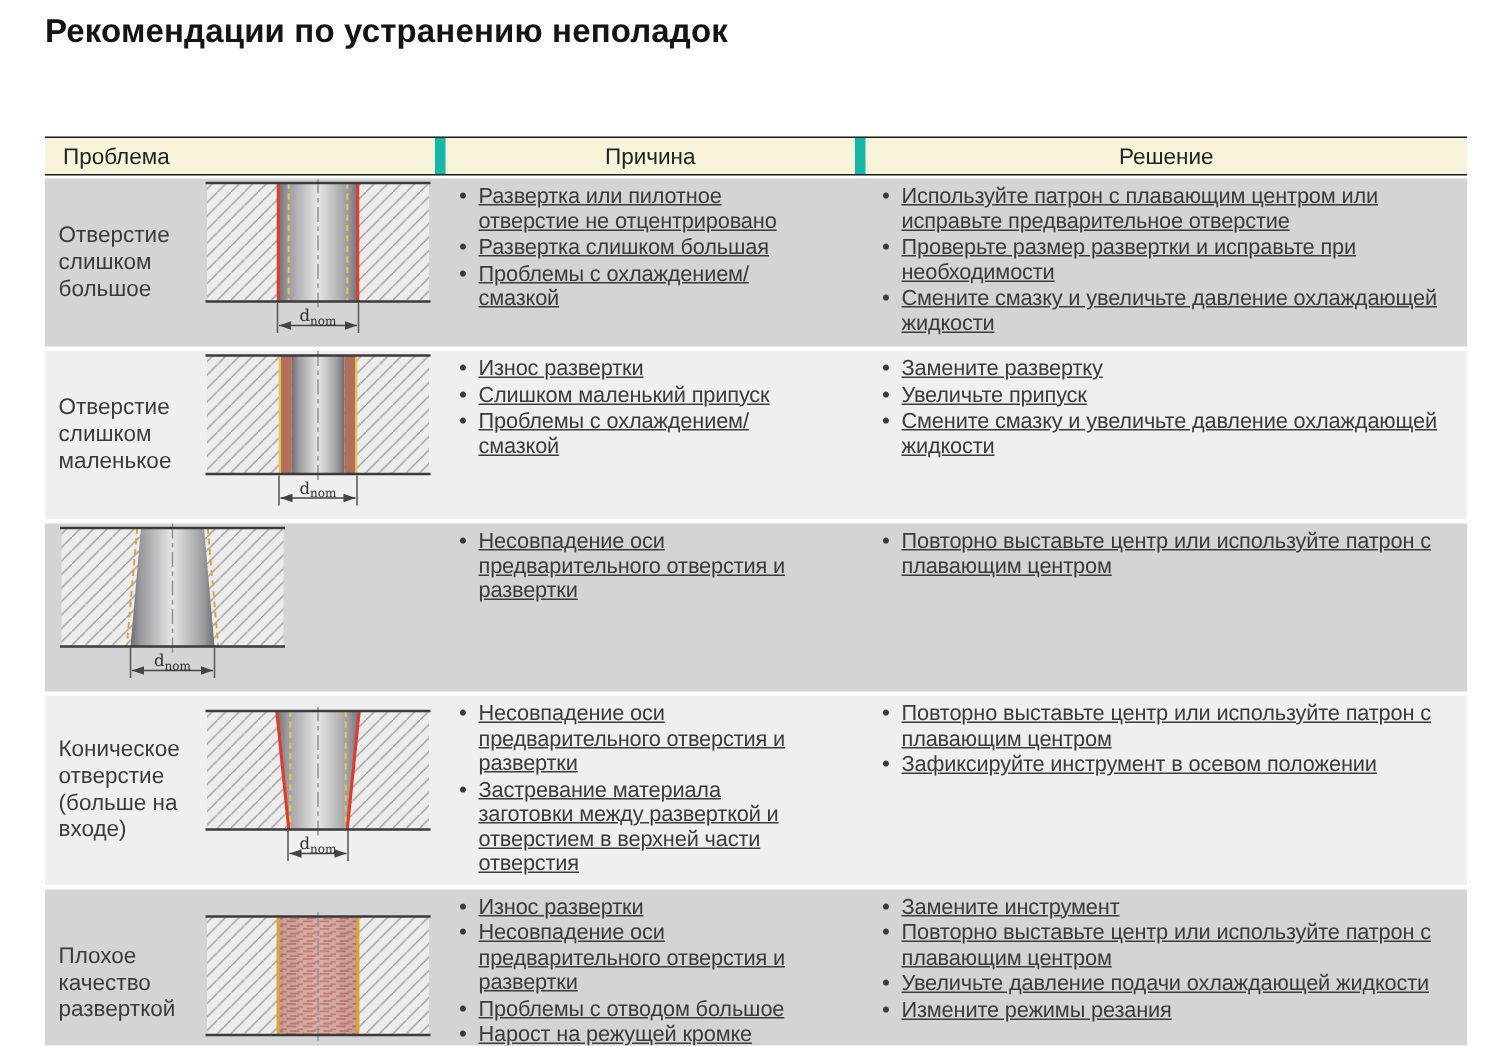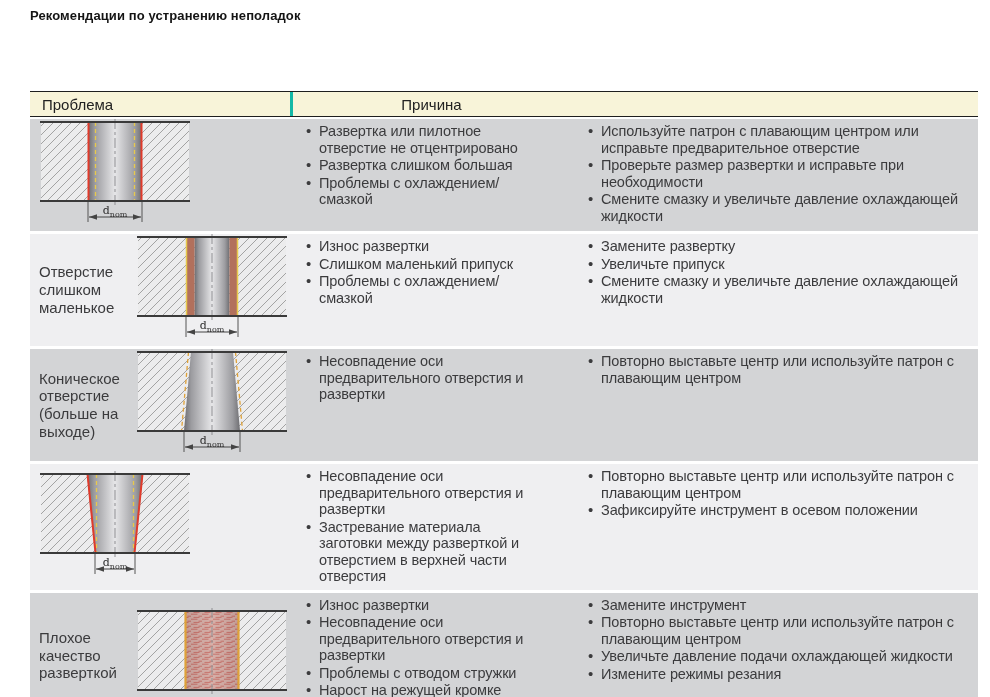--- a/index.html
+++ b/index.html
@@ -3,31 +3,31 @@
 <meta charset="utf-8">
 <style>
   * { box-sizing: border-box; margin: 0; padding: 0; }
   html, body { background: #ffffff; }
   body {
     width: 990px; height: 697px; position: relative; overflow: hidden;
     font-family: "Liberation Sans", sans-serif; color: #3b3b3d;
   }
   .page-title {
     position: absolute; left: 30px; top: 8px;
-    font-size: 13px; font-weight: bold; color: #141414; letter-spacing: 0.1px;
+    font-size: 22px; font-weight: bold; color: #141414; letter-spacing: 0.1px;
   }
   .trouble-table { position: absolute; left: 30px; top: 67px; width: 948px; margin-top: 24px; }
   .thead {
     display: flex; height: 26px; align-items: stretch;
     background: var(--header-bg, #F8F4D9);
     border-top: 1.5px solid #1f1f1f; border-bottom: 1.5px solid #1f1f1f;
     font-size: 15px; color: #222;
   }
   .th { display: flex; align-items: center; }
-  .th + .th { border-left: 3px solid #14b8a6; text-align: center; }
+  .th + .th { border-left: 7px solid #14b8a6; text-align: center; }
   .th-problem { width: 260px; padding-left: 12px; }
   .th-cause { width: 280px; justify-content: center; }
   .th-solution { flex: 1; justify-content: center; }
   .tbody { border-bottom: 1.5px solid #1f1f1f; padding-bottom: 2px; }
   .row { display: flex; }
   .row:first-child { margin-top: 2px; }
   .row + .row { margin-top: 3px; }
   .row-odd  { background: var(--row-odd-bg, #D3D4D6); }
   .row-even { background: var(--row-even-bg, #EFEFF1); }
   .row-0 { min-height: 105px; }
@@ -37,38 +37,40 @@
   .row-4 { min-height: 126px; }
   .cell-problem {
     width: 260px; display: flex; align-items: center; padding-left: 9px;
   }
   .problem-label { flex: 1; font-size: 15px; line-height: 1.18; padding-right: 4px; }
   .illu { width: 152px; margin-right: 2px; flex: 0 0 auto; }
   .illu svg { display: block; }
   .cell-cause { width: 280px; padding: 4px 26px 4px 16px; }
   .cell-solution { flex: 1; padding: 4px 4px 4px 18px; }
   ul.bullets { list-style: none; font-size: 14.5px; line-height: 1.14; letter-spacing: -0.1px; }
-  ul.bullets li { position: relative; padding-left: 13px; margin-bottom: 1px; }
+  ul.bullets li { position: relative; padding-left: 13px; margin-bottom: 1px; text-decoration: underline; }
   ul.bullets li::before {
     content: "\2022"; position: absolute; left: 0; top: -1px; font-size: 15px; color: #3b3b3d;
   }
 </style>
 </head>
 <body>
 
 <div class="page-title">Рекомендации по устранению неполадок</div>
 
 <div class="trouble-table">
   <div class="thead">
     <div class="th th-problem">Проблема</div>
     <div class="th th-cause">Причина</div>
+    <div class="th th-solution">Решение</div>
   </div>
   <div class="tbody">
       <div class="row row-0 row-odd">
         <div class="cell cell-problem">
+          <div class="problem-label">Отверстие слишком большое</div>
           <div class="illu">
             <svg width="152" height="112" viewBox="0 0 152 112">
               <defs>
                 <pattern id="hatch0" width="9" height="9" patternUnits="userSpaceOnUse">
                   <path d="M0 9 L9 0" stroke="#9B9B9B" stroke-width="0.9"></path>
                 </pattern>
                 <linearGradient id="grad0" x1="0" y1="0" x2="1" y2="0">
                   <stop offset="0" stop-color="#6e6e72"></stop>
                   <stop offset="0.13" stop-color="#9c9ca0"></stop>
                   <stop offset="0.5" stop-color="#e6e6e8"></stop>
@@ -156,21 +158,20 @@
         <div class="cell cell-solution">
           <ul class="bullets">
             <li>Замените развертку</li>
             <li>Увеличьте припуск</li>
             <li>Смените смазку и увеличьте давление охлаждающей жидкости</li>
           </ul>
         </div>
       </div>
       <div class="row row-2 row-odd">
         <div class="cell cell-problem">
-          <div class="problem-label">Коническое отверстие (больше на выходе)</div>
           <div class="illu">
             <svg width="152" height="112" viewBox="0 0 152 112">
               <defs>
                 <pattern id="hatch2" width="9" height="9" patternUnits="userSpaceOnUse">
                   <path d="M0 9 L9 0" stroke="#9B9B9B" stroke-width="0.9"></path>
                 </pattern>
                 <linearGradient id="grad2" x1="0" y1="0" x2="1" y2="0">
                   <stop offset="0" stop-color="#6e6e72"></stop>
                   <stop offset="0.13" stop-color="#9c9ca0"></stop>
                   <stop offset="0.5" stop-color="#e6e6e8"></stop>
@@ -201,20 +202,21 @@
           </ul>
         </div>
         <div class="cell cell-solution">
           <ul class="bullets">
             <li>Повторно выставьте центр или используйте патрон с плавающим центром</li>
           </ul>
         </div>
       </div>
       <div class="row row-3 row-even">
         <div class="cell cell-problem">
+          <div class="problem-label">Коническое отверстие (больше на входе)</div>
           <div class="illu">
             <svg width="152" height="112" viewBox="0 0 152 112">
               <defs>
                 <pattern id="hatch3" width="9" height="9" patternUnits="userSpaceOnUse">
                   <path d="M0 9 L9 0" stroke="#9B9B9B" stroke-width="0.9"></path>
                 </pattern>
                 <linearGradient id="grad3" x1="0" y1="0" x2="1" y2="0">
                   <stop offset="0" stop-color="#6e6e72"></stop>
                   <stop offset="0.13" stop-color="#9c9ca0"></stop>
                   <stop offset="0.5" stop-color="#e6e6e8"></stop>
@@ -284,21 +286,21 @@
               <line x1="76" y1="0" x2="76" y2="94" stroke="#8f8f93" stroke-width="1" stroke-dasharray="10 3 3 3"></line>
               <line x1="1" y1="3" x2="151" y2="3" stroke="#3a3a3a" stroke-width="1.8"></line>
               <line x1="1" y1="82" x2="151" y2="82" stroke="#3a3a3a" stroke-width="1.8"></line>
             </svg>
           </div>
         </div>
         <div class="cell cell-cause">
           <ul class="bullets">
             <li>Износ развертки</li>
             <li>Несовпадение оси предварительного отверстия и развертки</li>
-            <li>Проблемы с отводом стружки</li>
+            <li>Проблемы с отводом большое</li>
             <li>Нарост на режущей кромке</li>
           </ul>
         </div>
         <div class="cell cell-solution">
           <ul class="bullets">
             <li>Замените инструмент</li>
             <li>Повторно выставьте центр или используйте патрон с плавающим центром</li>
             <li>Увеличьте давление подачи охлаждающей жидкости</li>
             <li>Измените режимы резания</li>
           </ul>

